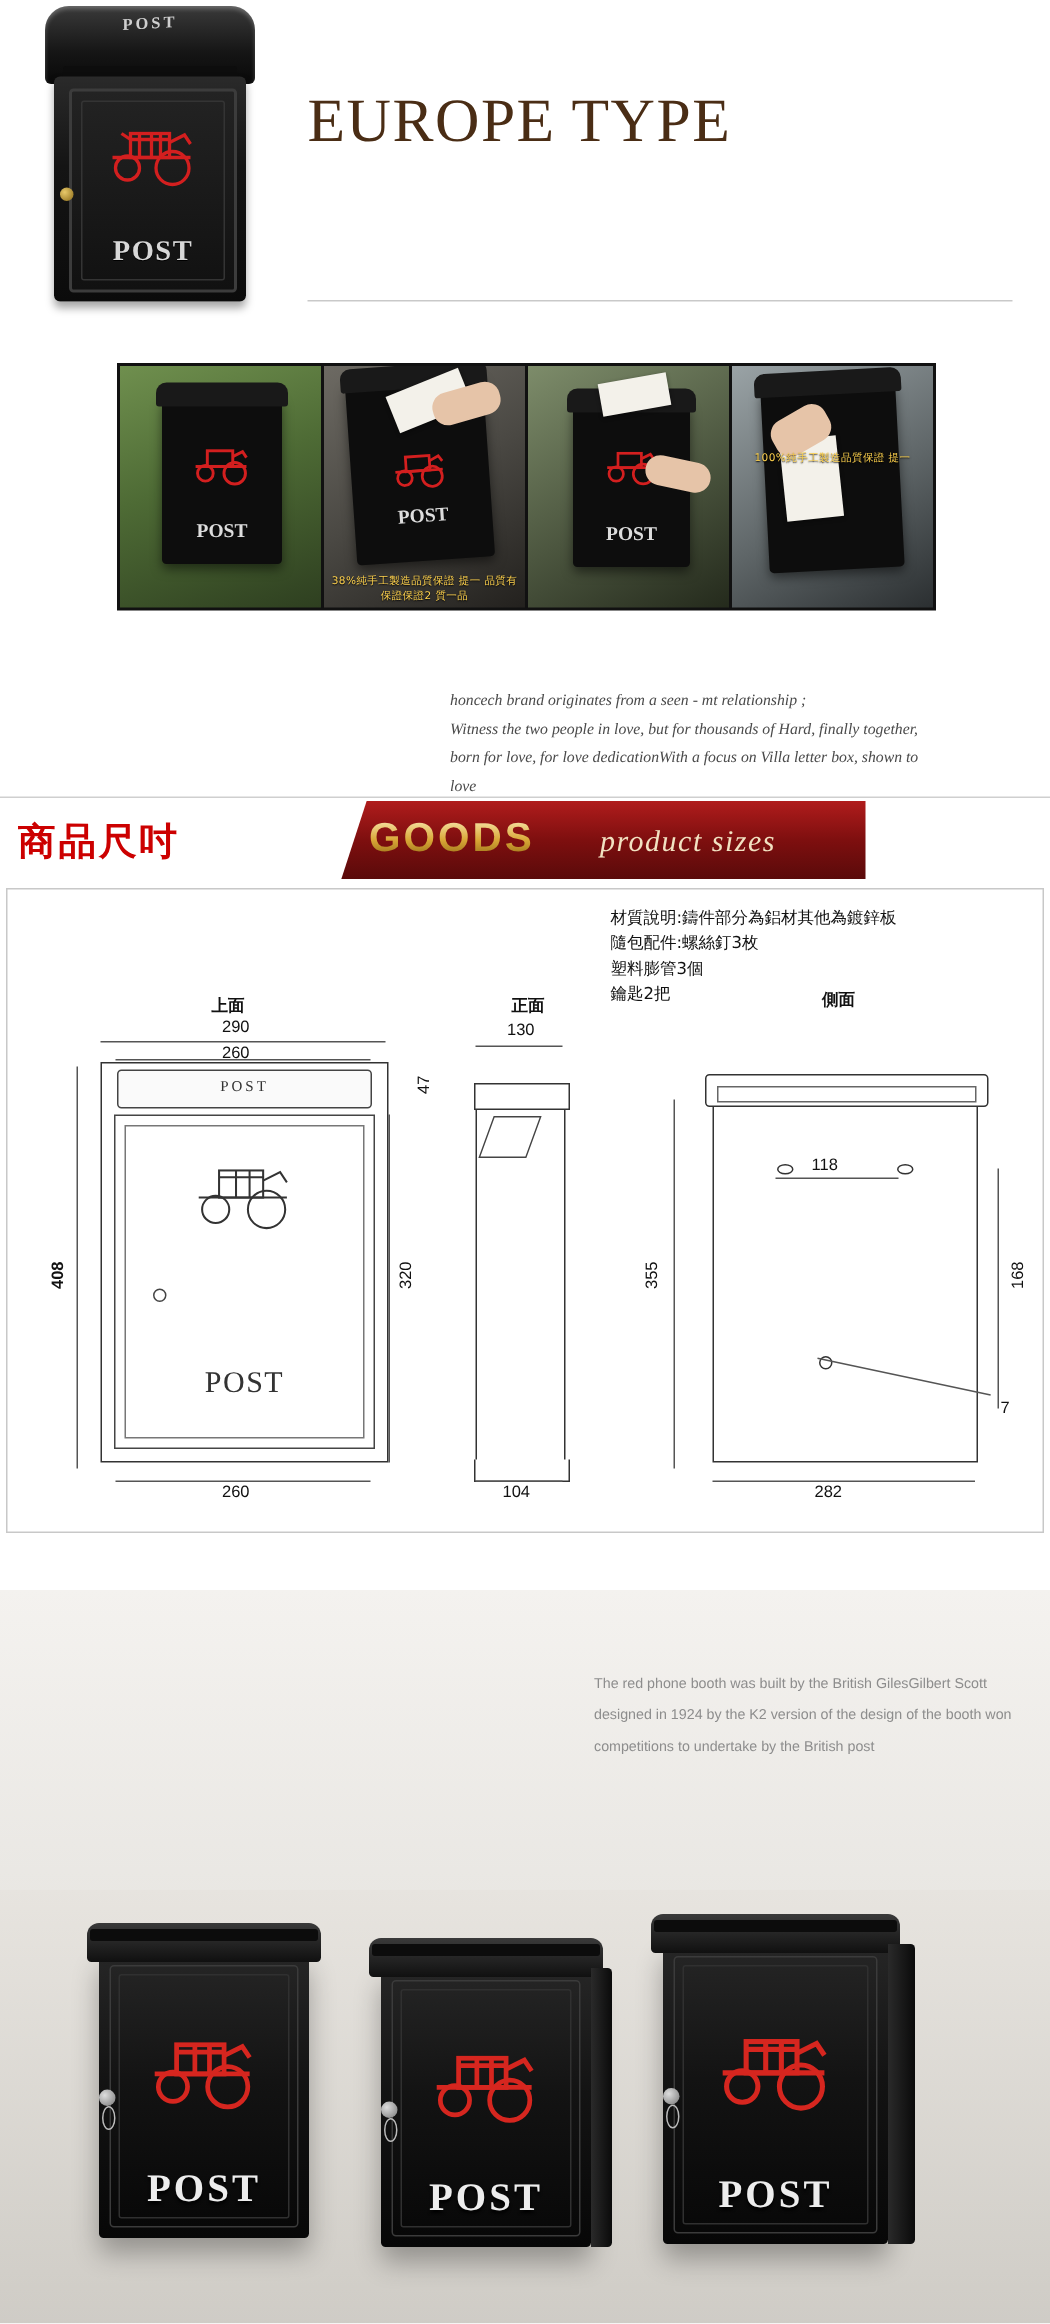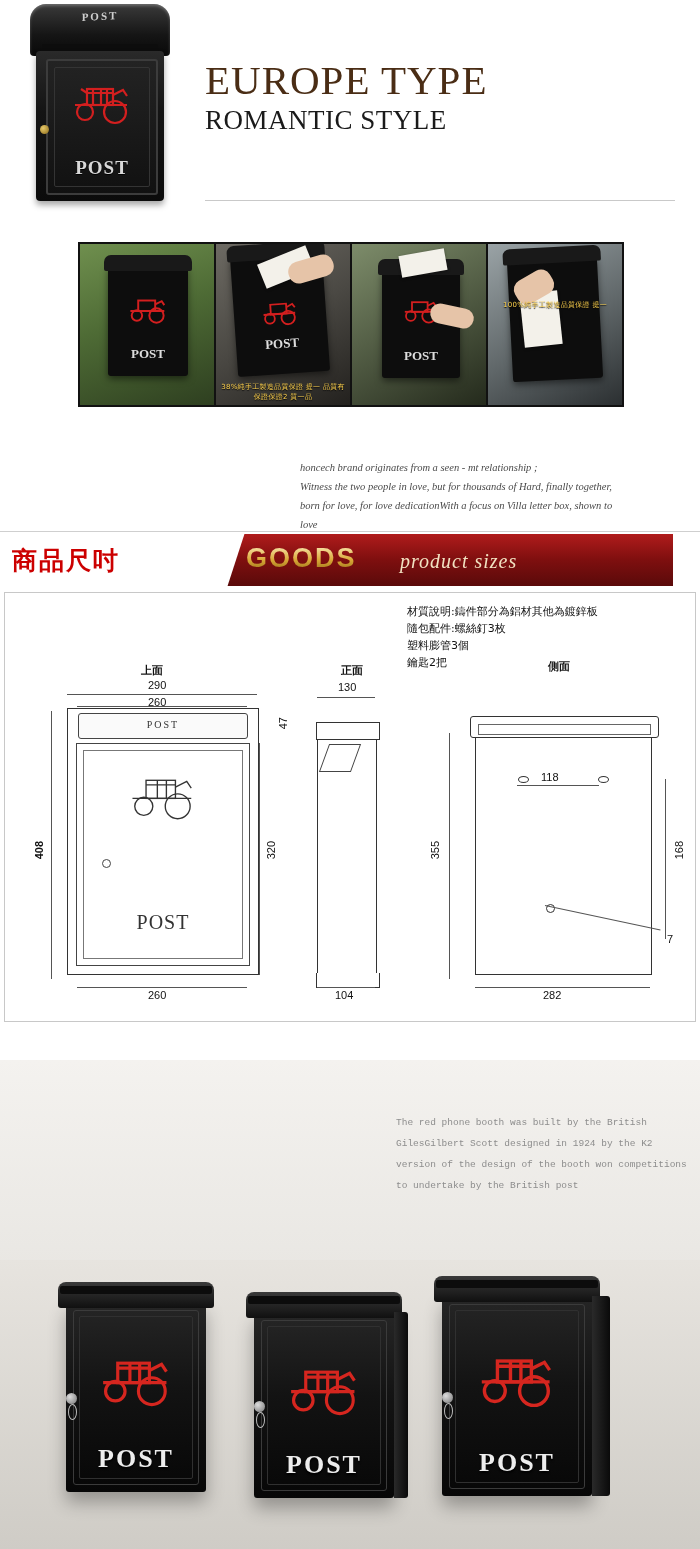--- a/index.html
+++ b/index.html
@@ -112,21 +112,21 @@
   .kw div{font-size:8.5px;line-height:12.4px;color:#3a3a3a;letter-spacing:.2px;}
   .script{
     position:absolute;left:300px;top:458px;width:330px;
     font-family:"Liberation Serif", serif;font-style:italic;
     font-size:10.5px;line-height:19px;color:#4a4a4a;
   }
   .sec-rule{position:absolute;left:0;top:531px;width:700px;height:1px;background:#cfcfcf;}
 
   
   .banner{
-    position:absolute;left:0;top:534px;width:673px;height:52px;
+    position:absolute;left:0;top:534px;width:577px;height:52px;
     background:linear-gradient(180deg,#b01c1c 0%,#7e0f0f 50%,#5a0a0a 100%);
     overflow:hidden;
   }
   .banner:before{
     content:"";position:absolute;left:0;top:0;width:210px;height:52px;background:#fff;
   }
   .banner:after{
     content:"";position:absolute;left:196px;top:-10px;width:40px;height:72px;
     background:#fff;transform:skewX(-18deg);
   }
@@ -185,21 +185,21 @@
   .hole{position:absolute;width:9px;height:5px;border:1px solid #333;border-radius:50%;background:#fff;}
 
   
   .bottom{
     position:absolute;left:0;top:1060px;width:700px;height:489px;
     background:linear-gradient(180deg,#f4f2ef 0%,#e9e7e3 42%,#d9d6d1 100%);
   }
   .bottom-txt{
     position:absolute;left:396px;top:52px;width:300px;
     font-size:9.5px;line-height:21px;color:#8d8d8d;
-    font-family:Liberation Mono, monospace;
+    font-family:Liberation Sans, sans-serif;
   }
   .wall{
     position:absolute;left:0;top:200px;width:700px;height:289px;
     background:linear-gradient(180deg,#e7e4df 0%,#cfccc6 100%);
   }
   .bbox{
     position:absolute;background:linear-gradient(180deg,#262626 0%,#131313 45%,#070707 100%);
     border-radius:3px;box-shadow:0 10px 18px rgba(0,0,0,.30);
   }
   .bbox .lid{
@@ -244,21 +244,20 @@
             </g>
           </svg>
           <div class="mb-post">POST</div>
         </div>
         <div class="mb-lock"></div>
       </div>
     </div>
 
     <div class="hero-text">
       <div class="hero-title">EUROPE TYPE</div>
-      <div class="hero-sub">ROMANTIC STYLE</div>
     </div>
     <div class="hero-rule"></div>
   </div>
 
   <div class="strip">
 
     <div class="shot shot1">
       <div class="shot-box s1box">
         <div class="s1lid"></div>
         <svg width="46" height="30" viewBox="0 0 70 46" style="position:absolute;left:17px;top:28px">

